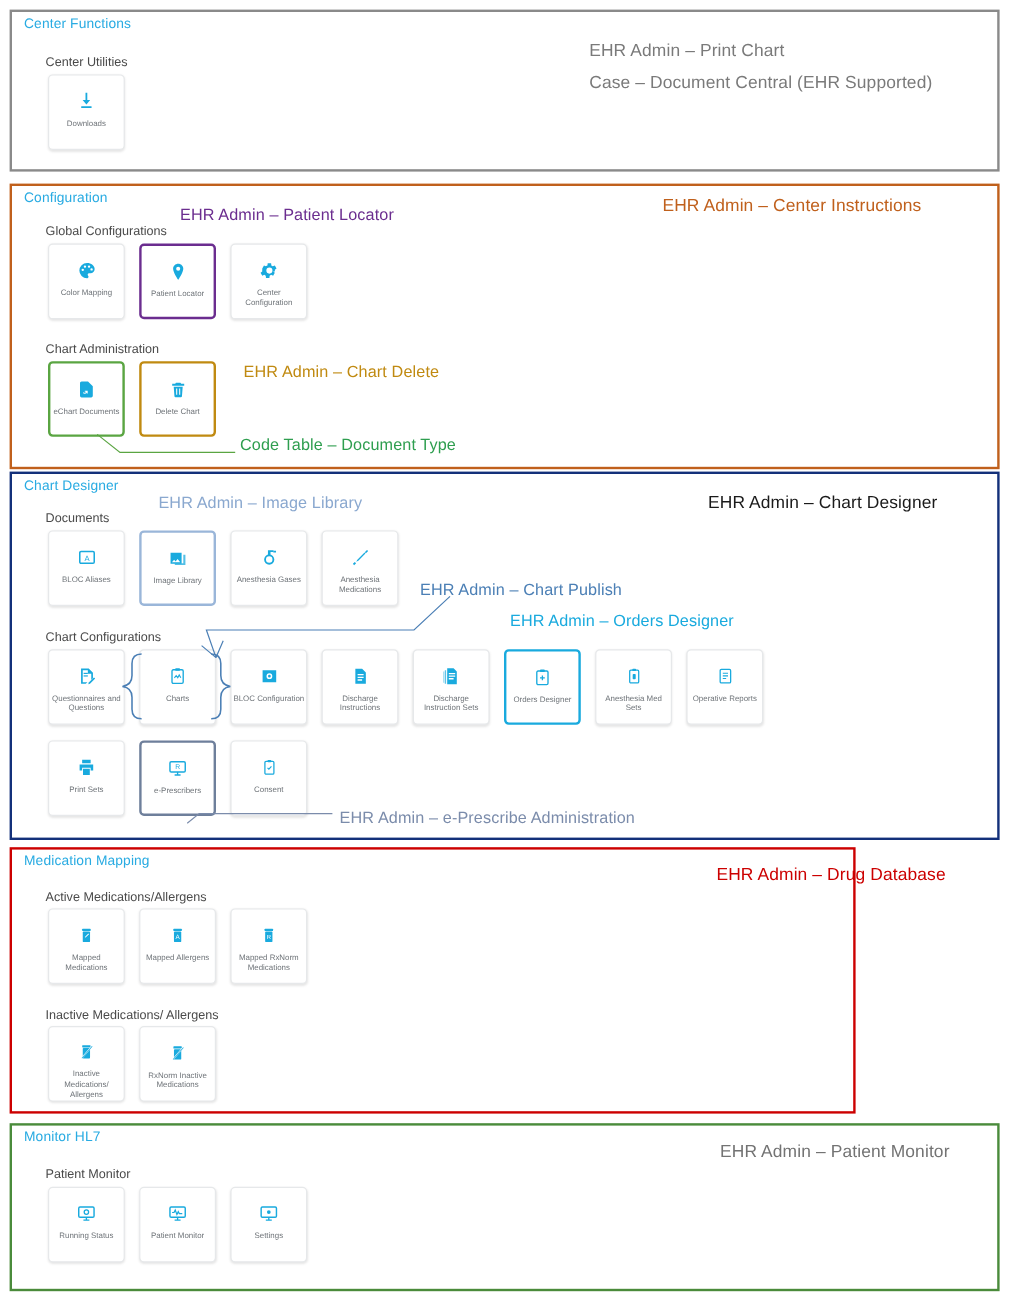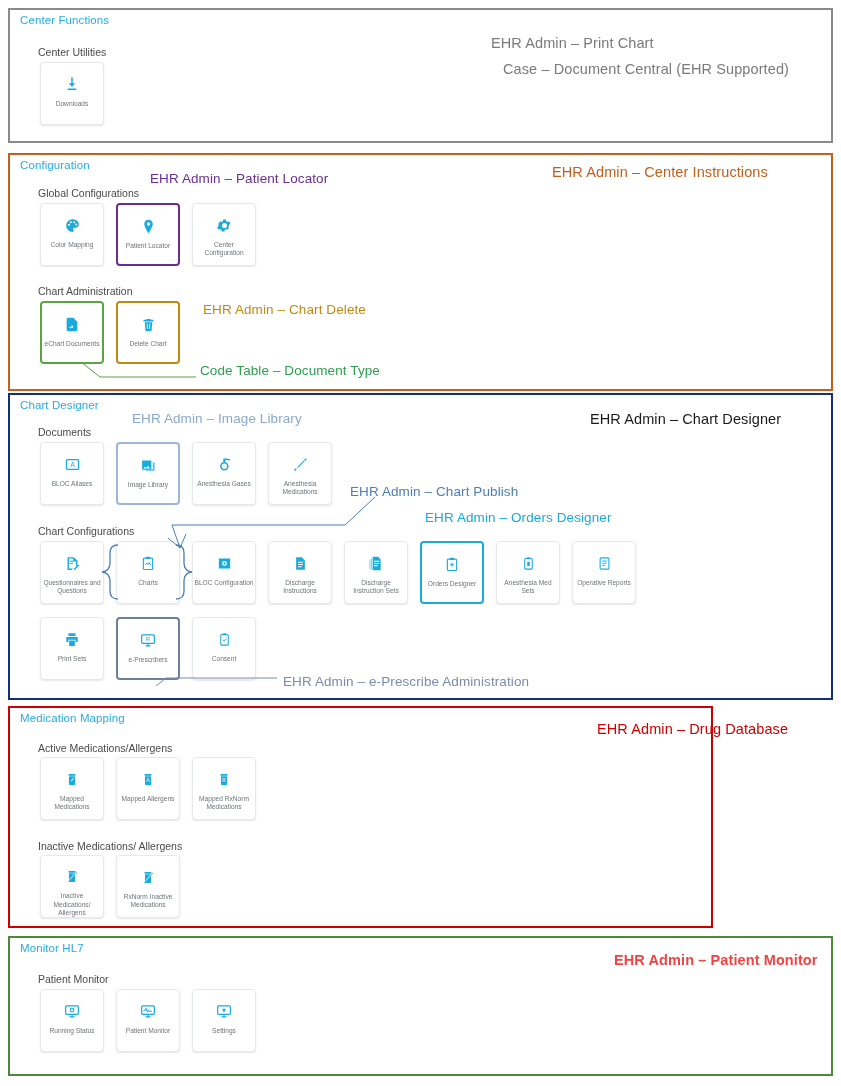--- a/index.html
+++ b/index.html
@@ -112,21 +112,21 @@
       <span class="ic">
         <svg width="18" height="18" viewBox="0 0 24 24" fill="currentColor">
           <path d="M11 3h2v8h3.2L12 16 7.8 11H11V3z"></path>
           <rect x="6" y="18" width="12" height="2" rx="1"></rect>
         </svg>
       </span>
       <span class="lbl">Downloads</span>
     </div>
 
     <div class="panel-caption" style="left:481px; top:25px; color:#7a7a7a;">EHR Admin – Print Chart</div>
-    <div class="panel-caption" style="left:481px; top:51px; color:#7a7a7a;margin-left:12px;">Case – Document Central (EHR Supported)</div>
+    <div class="panel-caption" style="left:481px; top:51px; color:#7a7a7a;">Case – Document Central (EHR Supported)</div>
   </div>
 
   <div class="panel" style="left:8px; top:153px; width:825px; height:238px; border-color:#c0601c;">
     <div class="panel-title">Configuration</div>
 
     <div class="panel-caption" style="left:542px; top:9px; color:#c0601c;">EHR Admin – Center Instructions</div>
 
     <div class="group-label" style="left:28px; top:32px;">Global Configurations</div>
 
     <div class="tile" style="left:30px; top:48px;">
@@ -416,21 +416,21 @@
           <path d="M5.2 21L19.9 3.8l.8.7L6 21.7z"></path>
         </svg>
       </span>
       <span class="lbl">RxNorm Inactive Medications</span>
     </div>
   </div>
 
   <div class="panel" style="left:8px; top:936px; width:825px; height:140px; border-color:#4a8b3b;">
     <div class="panel-title">Monitor HL7</div>
 
-    <div class="panel-caption" style="left:604px; top:14px; color:#ef4444;font-weight:bold;">EHR Admin – Patient Monitor</div>
+    <div class="panel-caption" style="left:590px; top:14px; color:#737373;">EHR Admin – Patient Monitor</div>
 
     <div class="group-label" style="left:28px; top:35px;">Patient Monitor</div>
 
     <div class="tile" style="left:30px; top:51px;">
       <span class="ic">
         <svg width="18" height="17" viewBox="0 0 24 24" fill="none" stroke="currentColor" stroke-width="1.7">
           <rect x="3" y="4" width="18" height="12" rx="1.5"></rect>
           <circle cx="12" cy="10" r="2.6" stroke-width="1.5"></circle>
           <path d="M12 16v3M8.5 19.5h7" stroke-width="1.6"></path>
         </svg>

